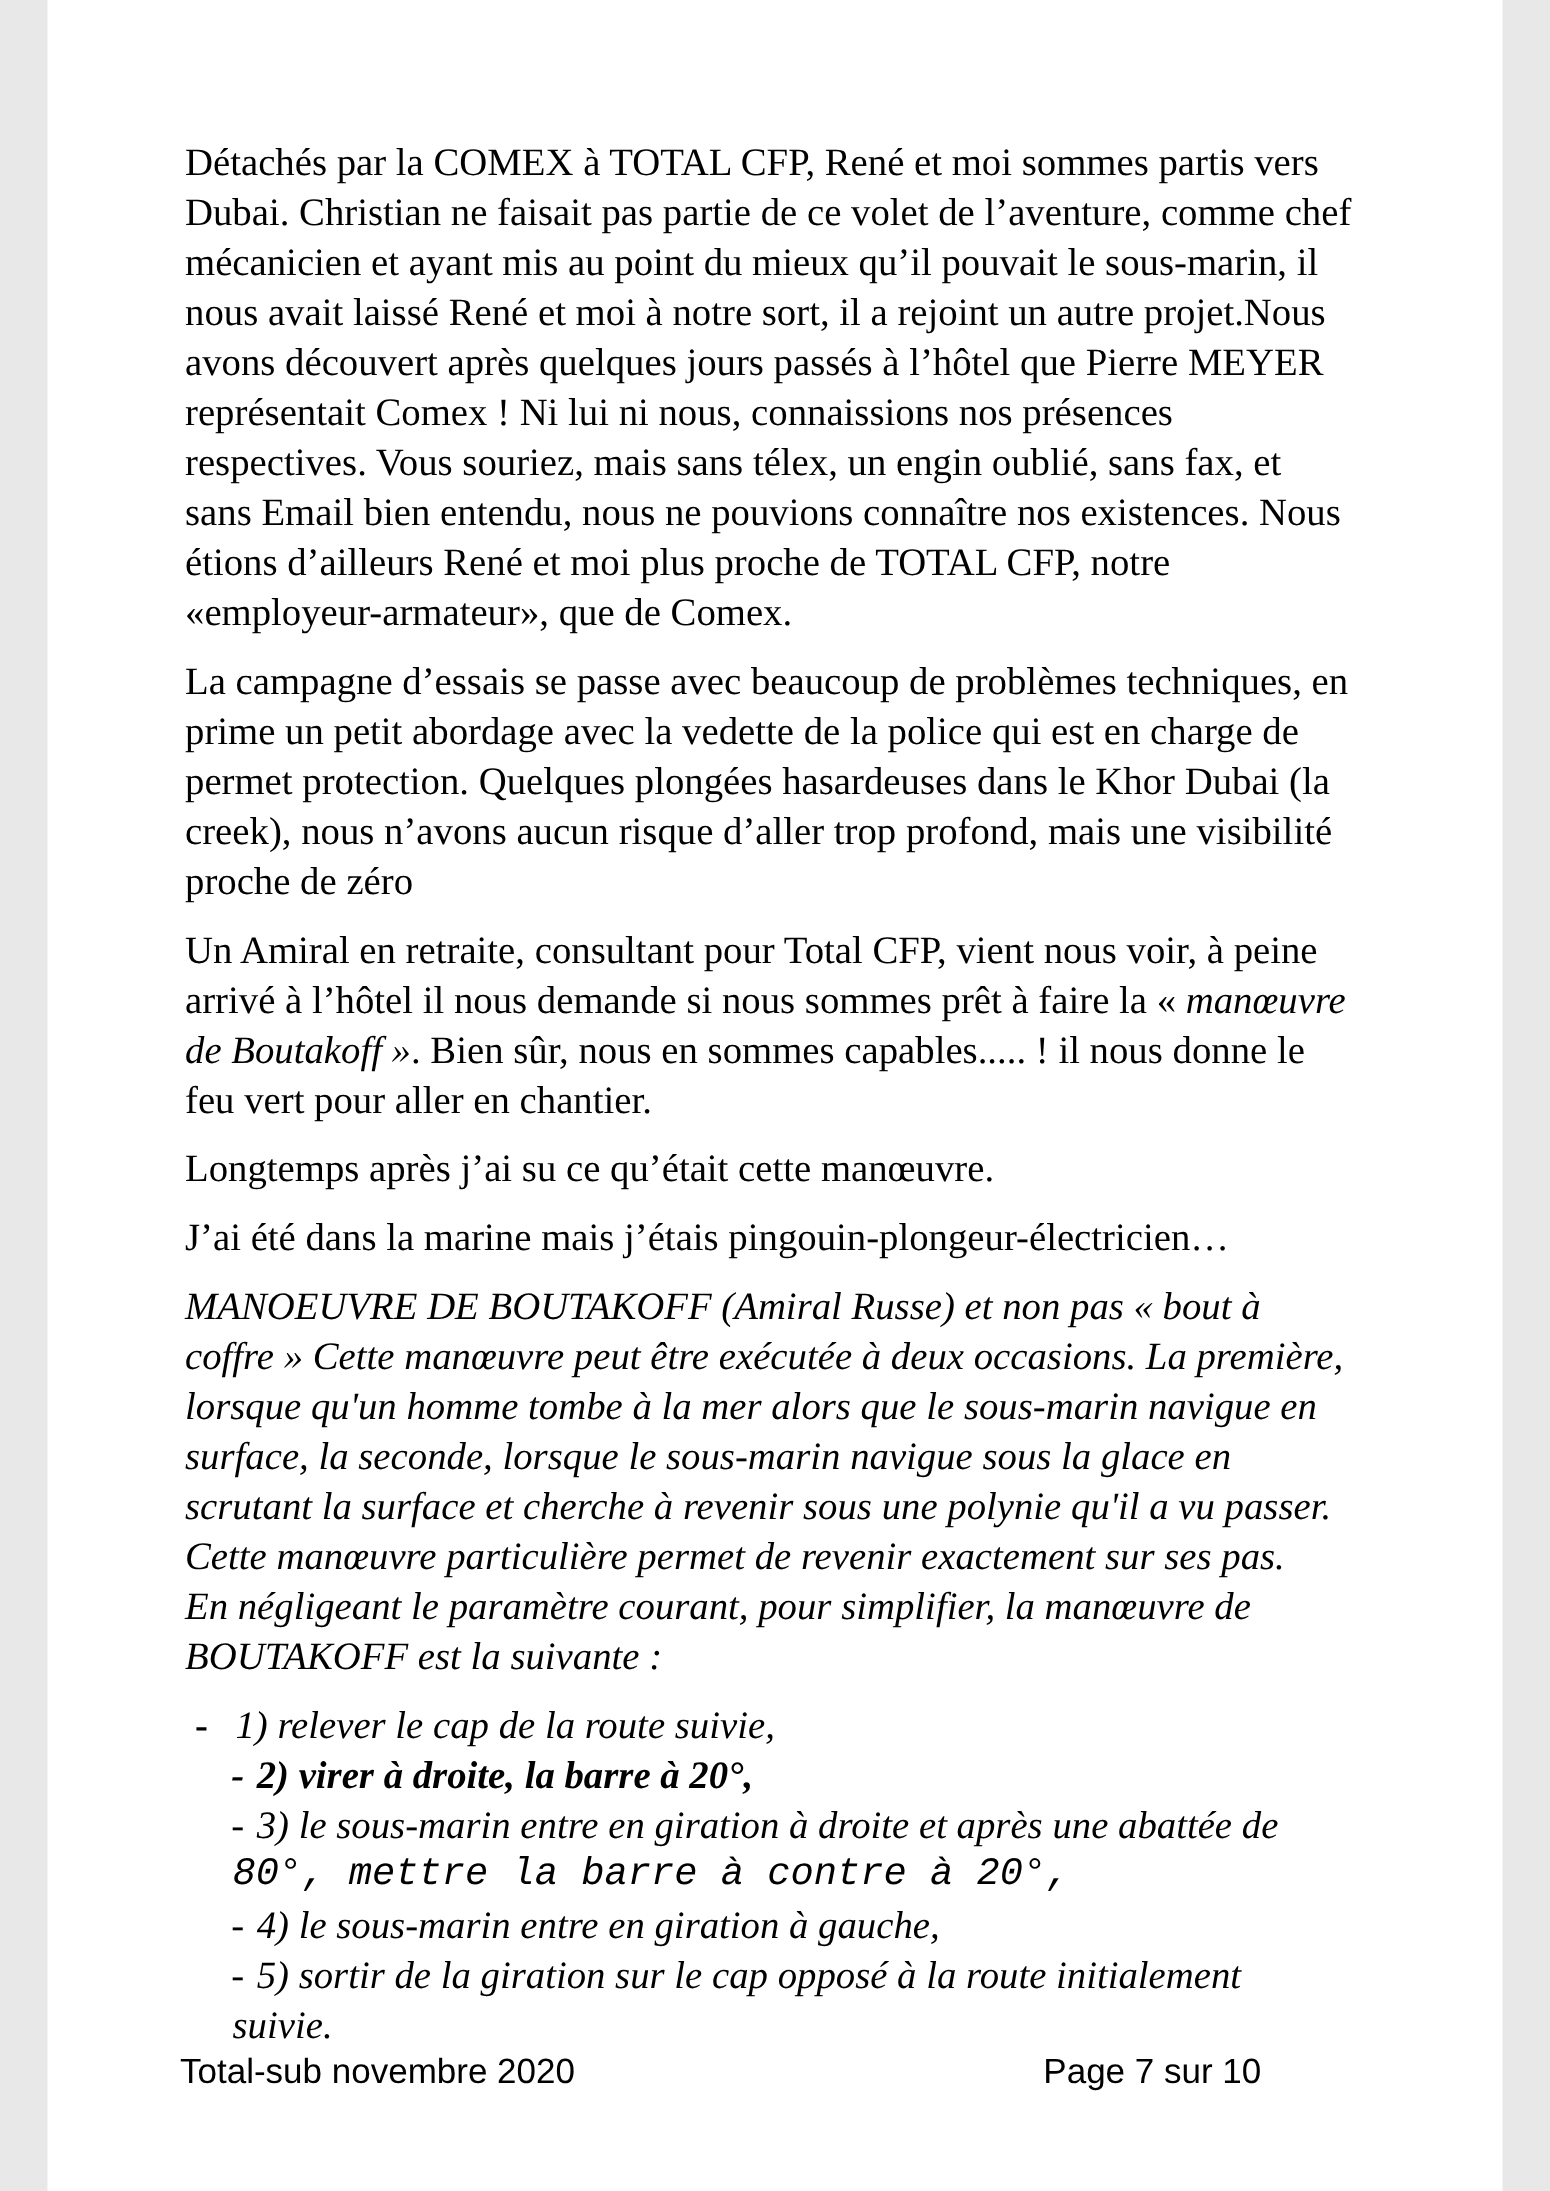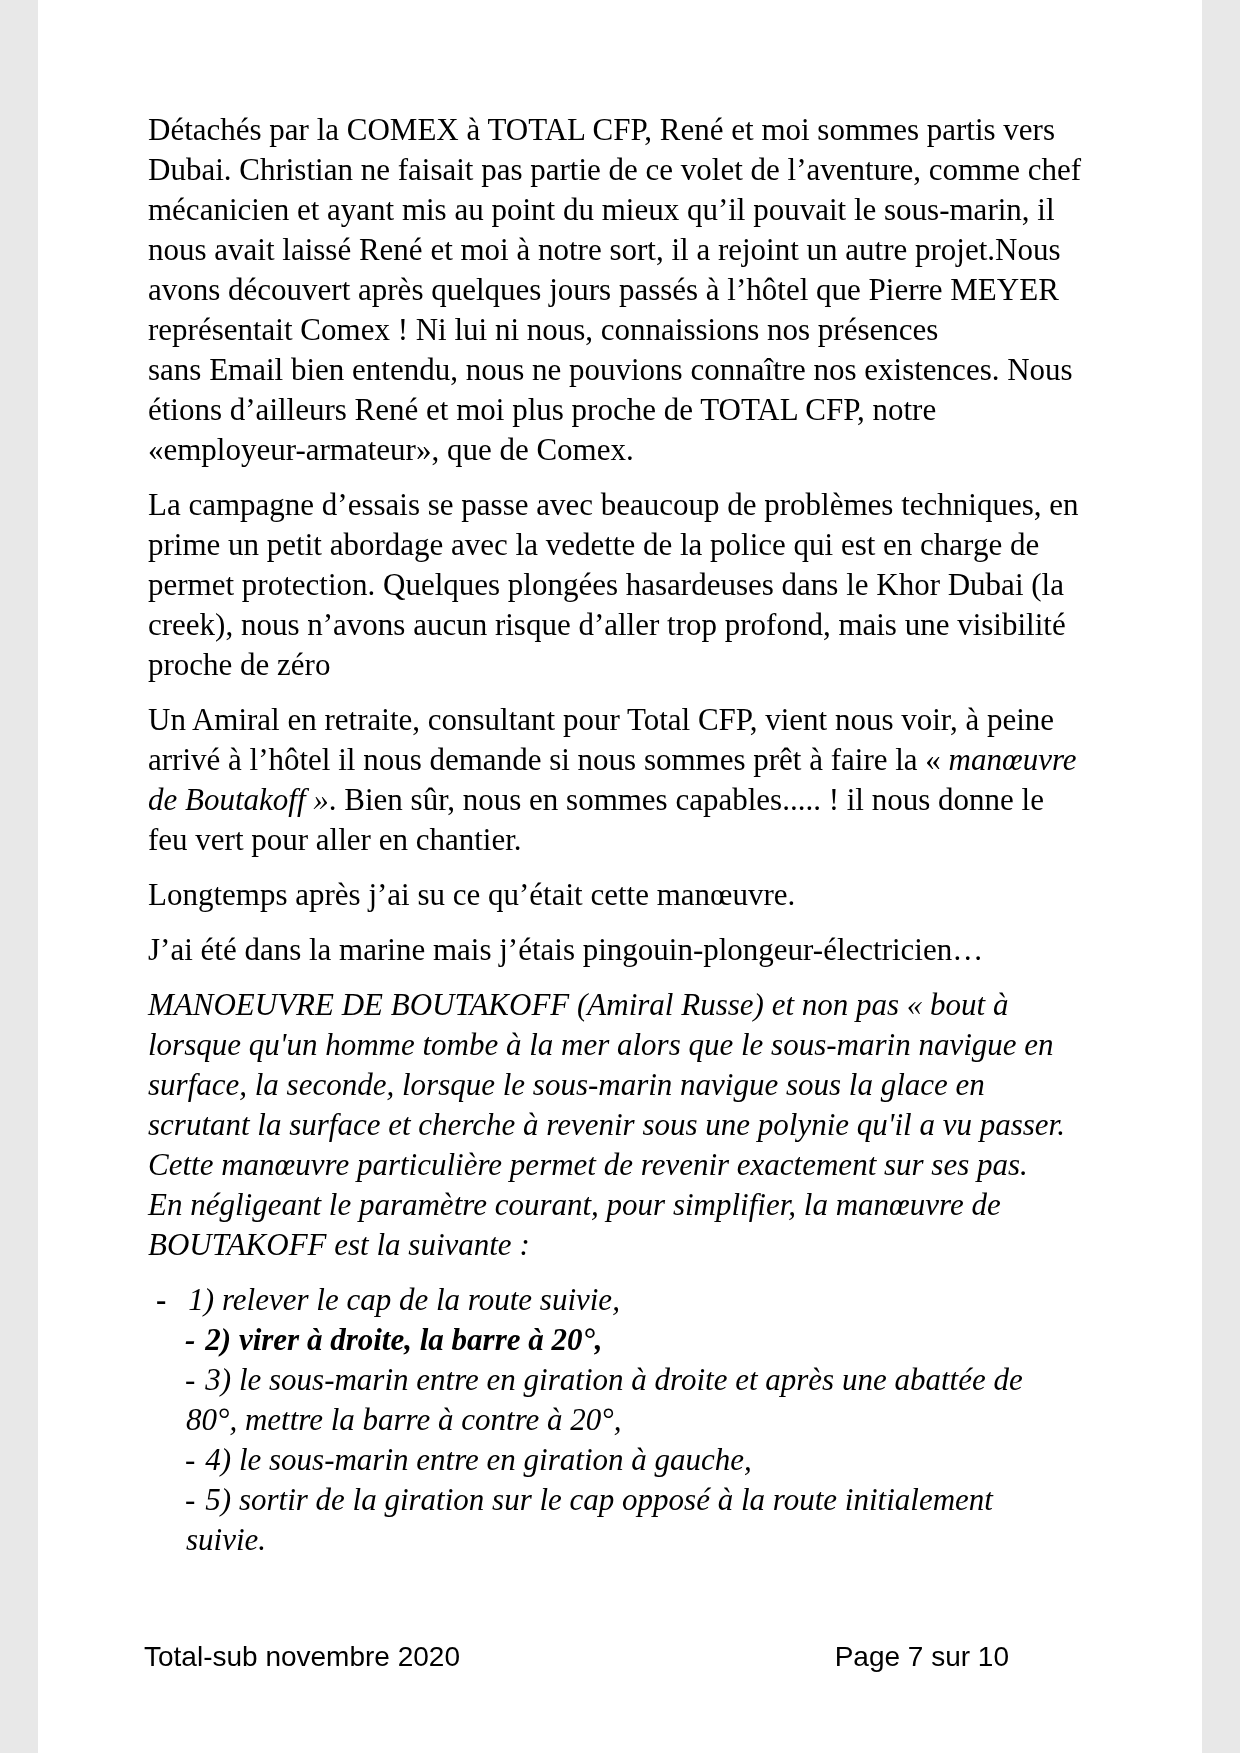--- a/index.html
+++ b/index.html
@@ -52,20 +52,21 @@
 
 <div class="page">
   <div class="content" id="doc-content">
       <div class="para">
         <div class="line">Détachés par la COMEX à TOTAL CFP, René et moi sommes partis vers</div>
         <div class="line">Dubai. Christian ne faisait pas partie de ce volet de l’aventure, comme chef</div>
         <div class="line">mécanicien et ayant mis au point du mieux qu’il pouvait le sous-marin, il</div>
         <div class="line">nous avait laissé René et moi à notre sort, il a rejoint un autre projet.Nous</div>
         <div class="line">avons découvert après quelques jours passés à l’hôtel que Pierre MEYER</div>
         <div class="line">représentait Comex ! Ni lui ni nous, connaissions nos présences</div>
+        <div class="line">respectives. Vous souriez, mais sans télex, un engin oublié, sans fax, et</div>
         <div class="line">sans Email bien entendu, nous ne pouvions connaître nos existences. Nous</div>
         <div class="line">étions d’ailleurs René et moi plus proche de TOTAL CFP, notre</div>
         <div class="line">«employeur-armateur», que de Comex.</div>
       </div>
       <div class="para">
         <div class="line">La campagne d’essais se passe avec beaucoup de problèmes techniques, en</div>
         <div class="line">prime un petit abordage avec la vedette de la police qui est en charge de</div>
         <div class="line">permet protection. Quelques plongées hasardeuses dans le Khor Dubai (la</div>
         <div class="line">creek), nous n’avons aucun risque d’aller trop profond, mais une visibilité</div>
         <div class="line">proche de zéro</div>
@@ -77,32 +78,33 @@
         <div class="line">feu vert pour aller en chantier.</div>
       </div>
       <div class="para">
         <div class="line">Longtemps après j’ai su ce qu’était cette manœuvre.</div>
       </div>
       <div class="para">
         <div class="line">J’ai été dans la marine mais j’étais pingouin-plongeur-électricien…</div>
       </div>
       <div class="para italic">
         <div class="line">MANOEUVRE DE BOUTAKOFF (Amiral Russe) et non pas « bout à</div>
+        <div class="line">coffre » Cette manœuvre peut être exécutée à deux occasions. La première,</div>
         <div class="line">lorsque qu'un homme tombe à la mer alors que le sous-marin navigue en</div>
         <div class="line">surface, la seconde, lorsque le sous-marin navigue sous la glace en</div>
         <div class="line">scrutant la surface et cherche à revenir sous une polynie qu'il a vu passer.</div>
         <div class="line">Cette manœuvre particulière permet de revenir exactement sur ses pas.</div>
         <div class="line">En négligeant le paramètre courant, pour simplifier, la manœuvre de</div>
         <div class="line">BOUTAKOFF est la suivante :</div>
       </div>
       <div class="para italic">
         <div class="line" style="padding-left: 8px;"><span class="up bold" style="margin-right: 22px;">-</span><span>1) relever le cap de la route suivie,</span></div>
         <div class="line" style="padding-left: 37px; font-weight: bold;"><span style="margin-right: 10px;">-</span><span>2) virer à droite, la barre à 20°,</span></div>
         <div class="line" style="padding-left: 37px;"><span style="margin-right: 10px;">-</span><span>3) le sous-marin entre en giration à droite et après une abattée de</span></div>
-        <div class="line" style="padding-left: 38px;"><span>80°, mettre la barre à contre à 20°,</span></div>
+        <div class="line" style="padding-left: 38px; font-family: Liberation Mono, monospace;"><span>80°, mettre la barre à contre à 20°,</span></div>
         <div class="line" style="padding-left: 37px;"><span style="margin-right: 10px;">-</span><span>4) le sous-marin entre en giration à gauche,</span></div>
         <div class="line" style="padding-left: 37px;"><span style="margin-right: 10px;">-</span><span>5) sortir de la giration sur le cap opposé à la route initialement</span></div>
         <div class="line" style="padding-left: 38px;"><span>suivie.</span></div>
       </div>
     </div>
   <div class="footer">
     <span class="footer-left">Total-sub novembre 2020</span>
     <span class="footer-right">Page 7 sur 10</span>
   </div>
 </div>

